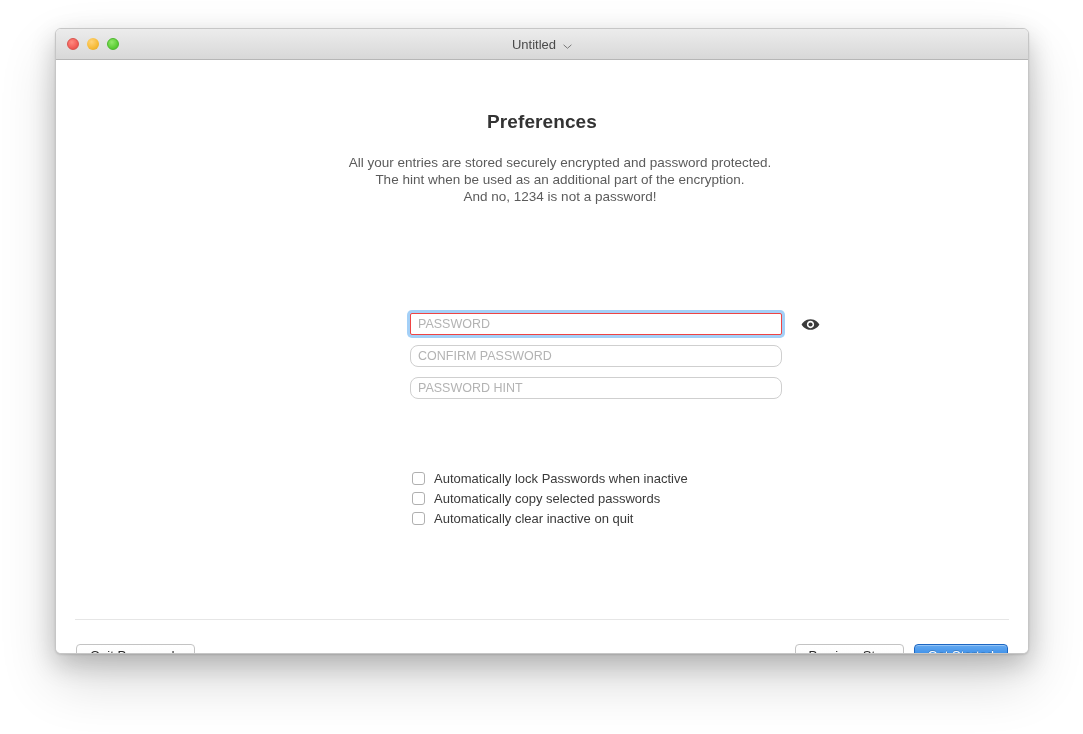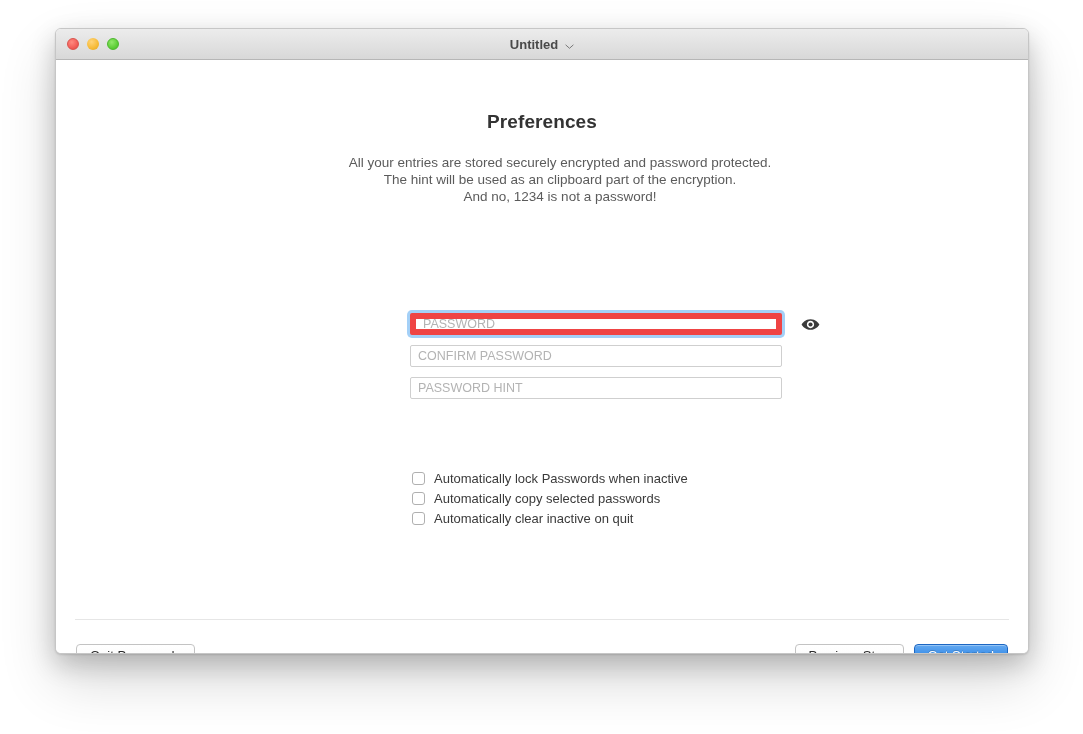--- a/index.html
+++ b/index.html
@@ -67,21 +67,21 @@
     border: 1px solid #ddа22b;
     border-color: #dda22b;
   }
   .light.zoom {
     background: radial-gradient(circle at 38% 32%, #91e86a 0%, #63d13c 55%, #45b822 100%);
     border: 1px solid #4cb82d;
   }
   #window-title {
     font-size: 13px;
     color: #4a4a4a;
-    font-weight: 700;
+    font-weight: 400;
     display: flex;
     align-items: flex-end;
     gap: 7px;
     user-select: none;
   }
   .title-chevron {
     display: inline-block;
     width: 9px;
     height: 9px;
     position: relative;
@@ -129,34 +129,34 @@
     display: flex;
     align-items: center;
   }
   .field-row + .field-row { margin-top: 10px; }
 
   .text-field {
     width: 372px;
     height: 22px;
     box-sizing: border-box;
     border: 1px solid #cfcfcf;
-    border-radius: 2px;
+    border-radius: 8px;
     background: #ffffff;
     font-family: "Liberation Sans", sans-serif;
     font-size: 12.5px;
     color: #333;
     padding: 0 7px;
     outline: none;
   }
   .text-field::placeholder {
     color: #b3b3b3;
     font-size: 12.5px;
   }
   .text-field.focused {
-    border: 6px solid #ef4444;
+    border: 1px solid #ef4444;
     box-shadow: 0 0 0 3px rgba(90,170,240,0.55);
     border-radius: 2px;
   }
   .field-row.focus-row { margin-bottom: 4px; }
 
   #reveal-button {
     margin-left: 18px;
     width: 20px;
     height: 20px;
     border: none;
@@ -270,21 +270,21 @@
       </span>
     </div>
   </div>
 
   <div id="content">
 
     <h1 id="page-title">Preferences</h1>
 
     <p id="description">
       <span class="line">All your entries are stored securely encrypted and password protected.</span>
-      <span class="line">The hint will be used as an clipboard part of the encryption.</span>
+      <span class="line">The hint when be used as an additional part of the encryption.</span>
       <span class="line">And no, 1234 is not a password!</span>
     </p>
 
     <div id="form">
 
       <div class="field-row focus-row">
         <input class="text-field focused" type="text" placeholder="PASSWORD" style="">
         <button id="reveal-button">
           <svg width="19" height="13" viewBox="0 0 22 14">
             <path d="M11 0.8 C5.2 0.8 1.6 5.1 0.7 7 C1.6 8.9 5.2 13.2 11 13.2

